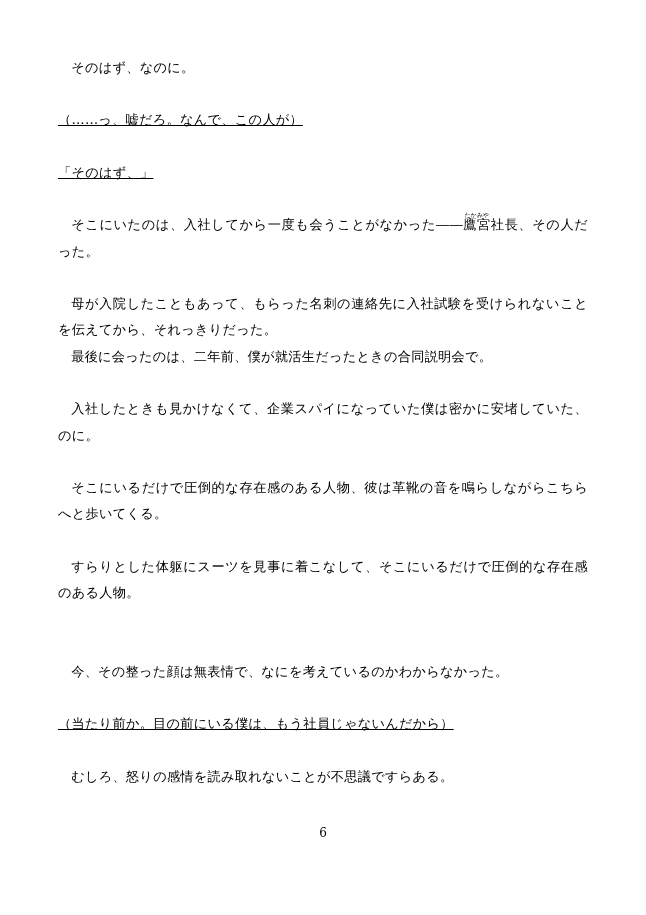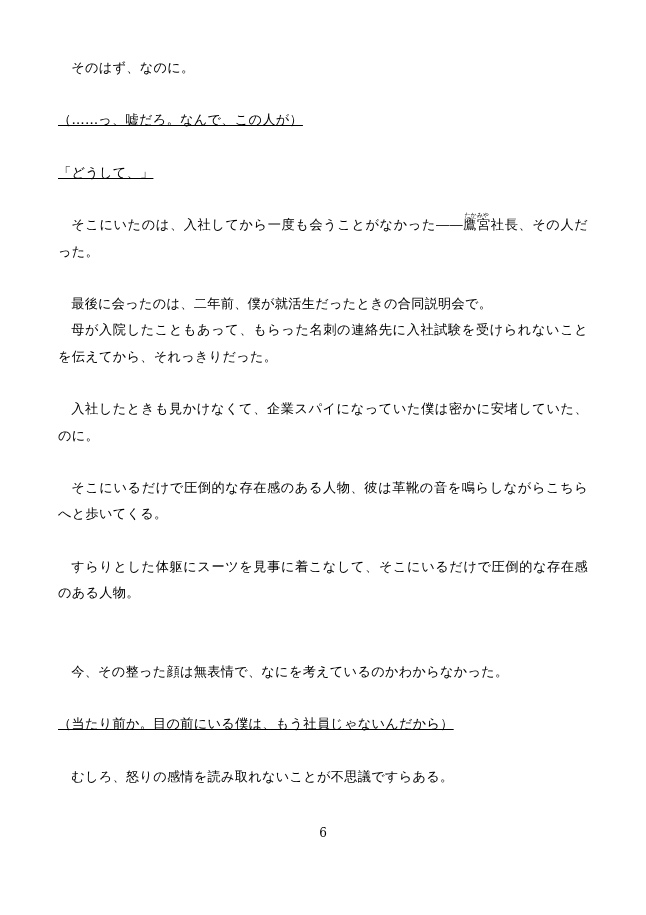--- a/index.html
+++ b/index.html
@@ -64,28 +64,28 @@
 
 <div class="page">
   <div class="body-text">
 
     <p class="para">そのはず、なのに。</p>
     <div class="gap"></div>
 
     <p class="para noindent">（……っ、嘘だろ。なんで、この人が）</p>
     <div class="gap"></div>
 
-    <p class="para noindent">「どうして、」</p>
+    <p class="para noindent">「そのはず、」</p>
     <div class="gap"></div>
 
     <p class="para"><span>そこにいたのは、入社してから一度も会うことがなかった――</span><ruby><span>鷹宮</span><rt>たかみや</rt></ruby><span>社長、その人だった。</span></p>
     <div class="gap"></div>
 
+    <p class="para">母が入院したこともあって、もらった名刺の連絡先に入社試験を受けられないことを伝えてから、それっきりだった。</p>
     <p class="para">最後に会ったのは、二年前、僕が就活生だったときの合同説明会で。</p>
-    <p class="para">母が入院したこともあって、もらった名刺の連絡先に入社試験を受けられないことを伝えてから、それっきりだった。</p>
     <div class="gap"></div>
 
     <p class="para">入社したときも見かけなくて、企業スパイになっていた僕は密かに安堵していた、のに。</p>
     <div class="gap"></div>
 
     <p class="para">そこにいるだけで圧倒的な存在感のある人物、彼は革靴の音を鳴らしながらこちらへと歩いてくる。</p>
     <div class="gap"></div>
 
     <p class="para">すらりとした体躯にスーツを見事に着こなして、そこにいるだけで圧倒的な存在感のある人物。</p>
     <div class="gap"></div>

